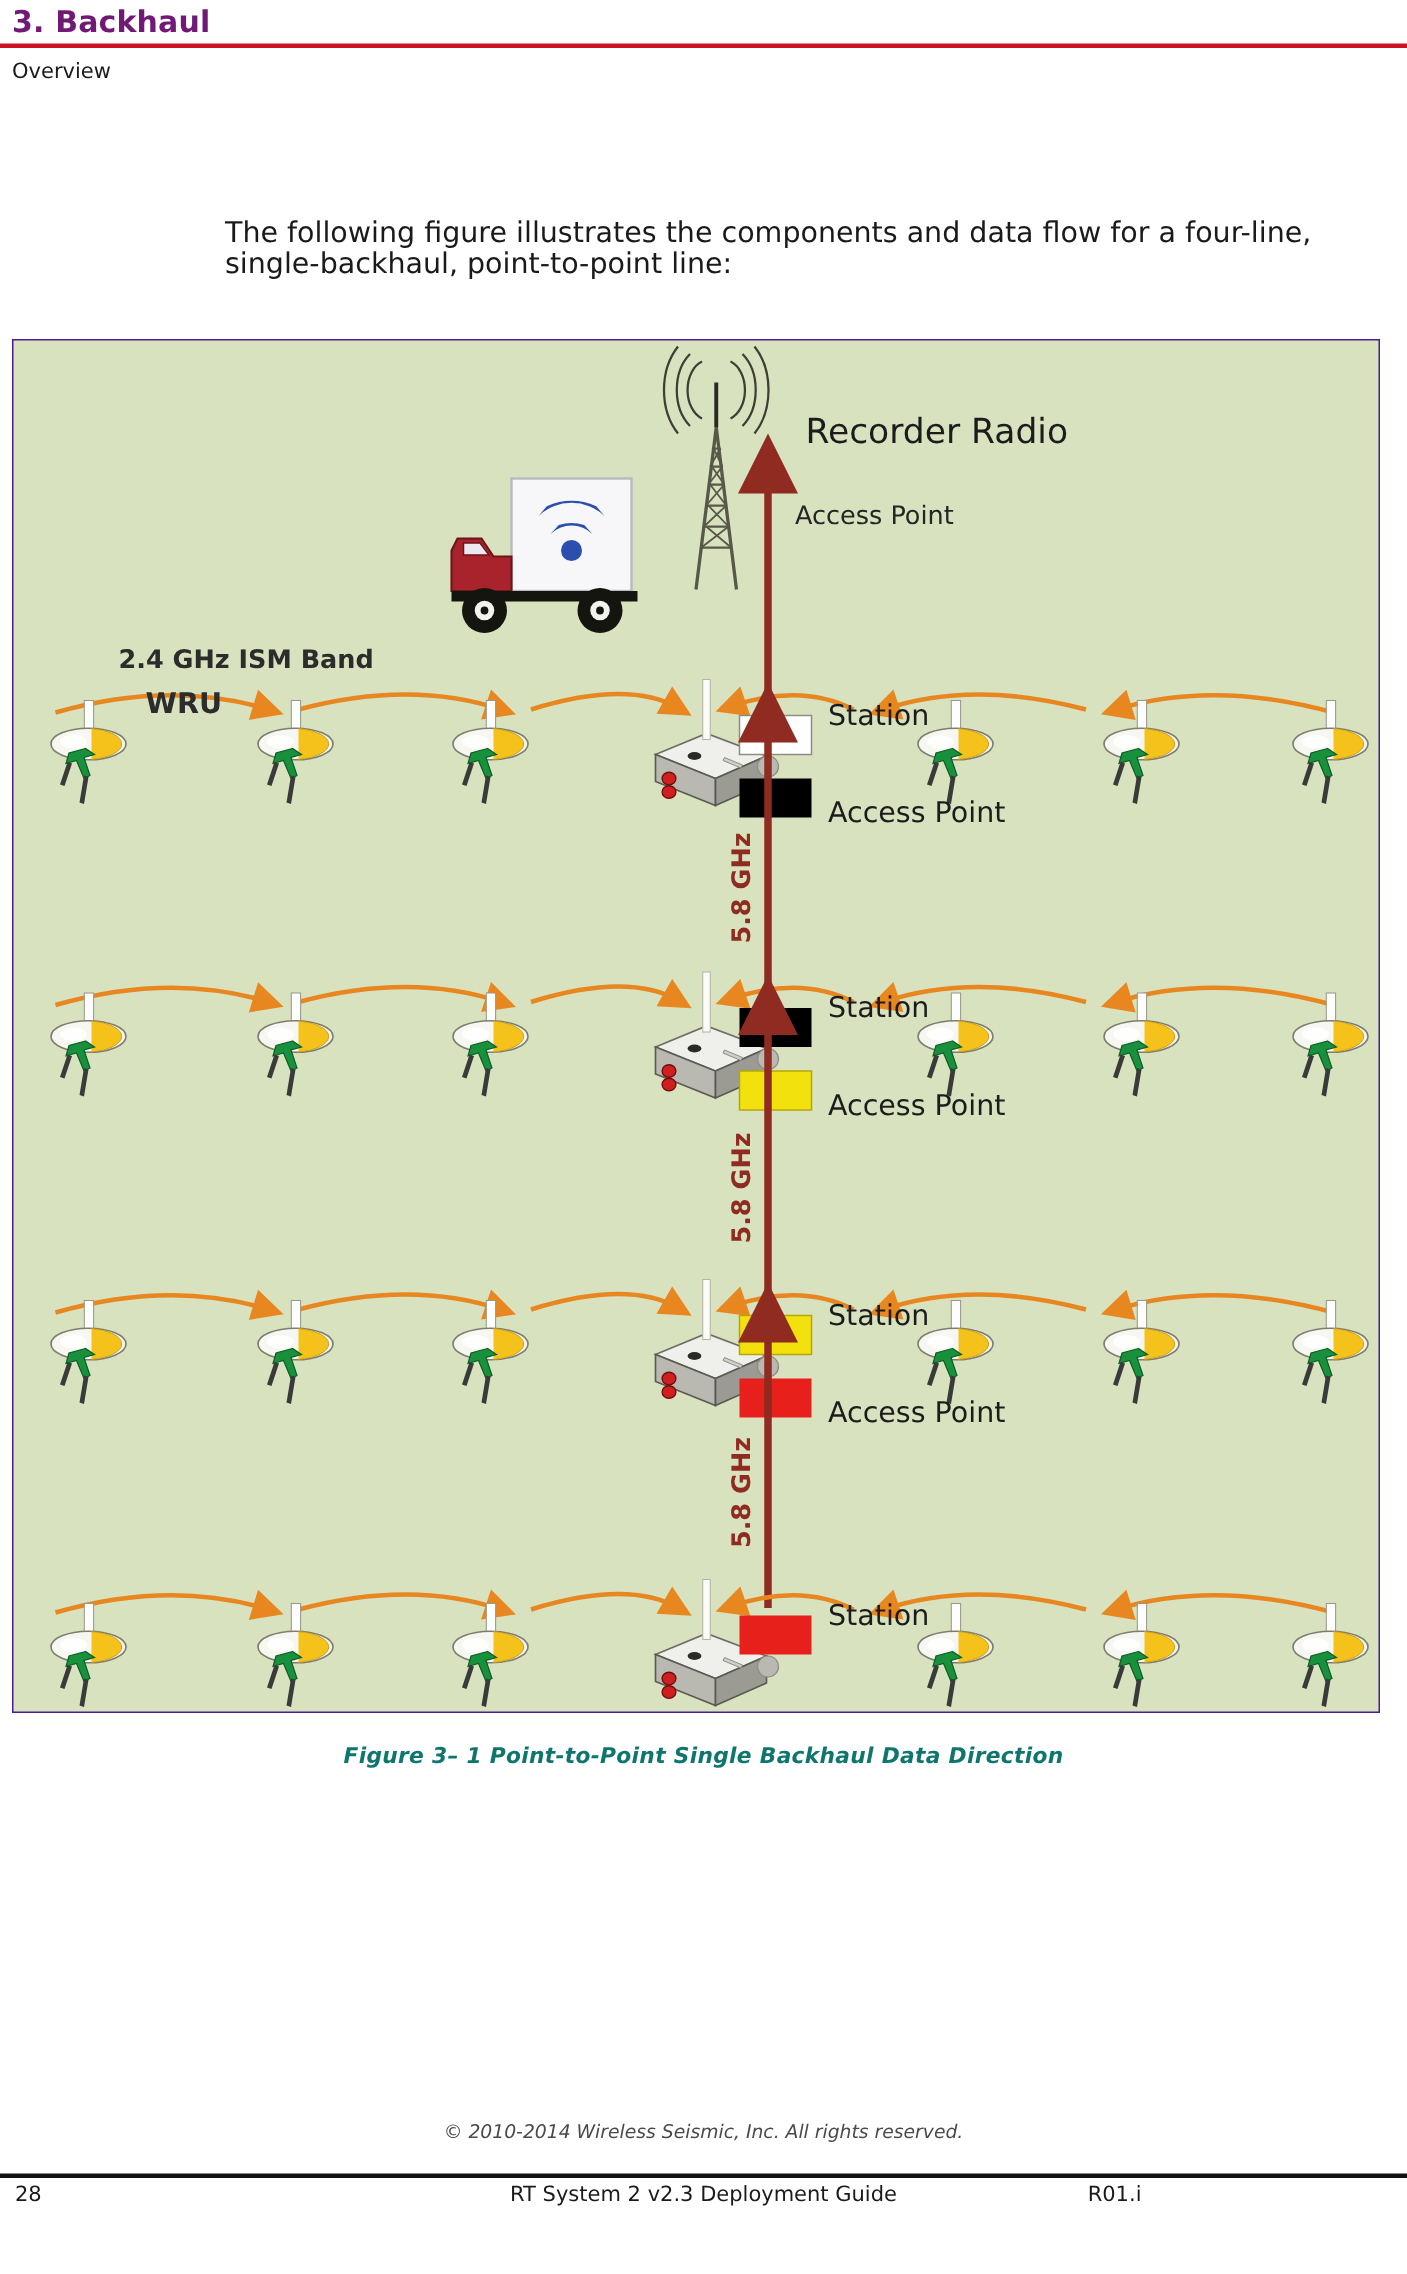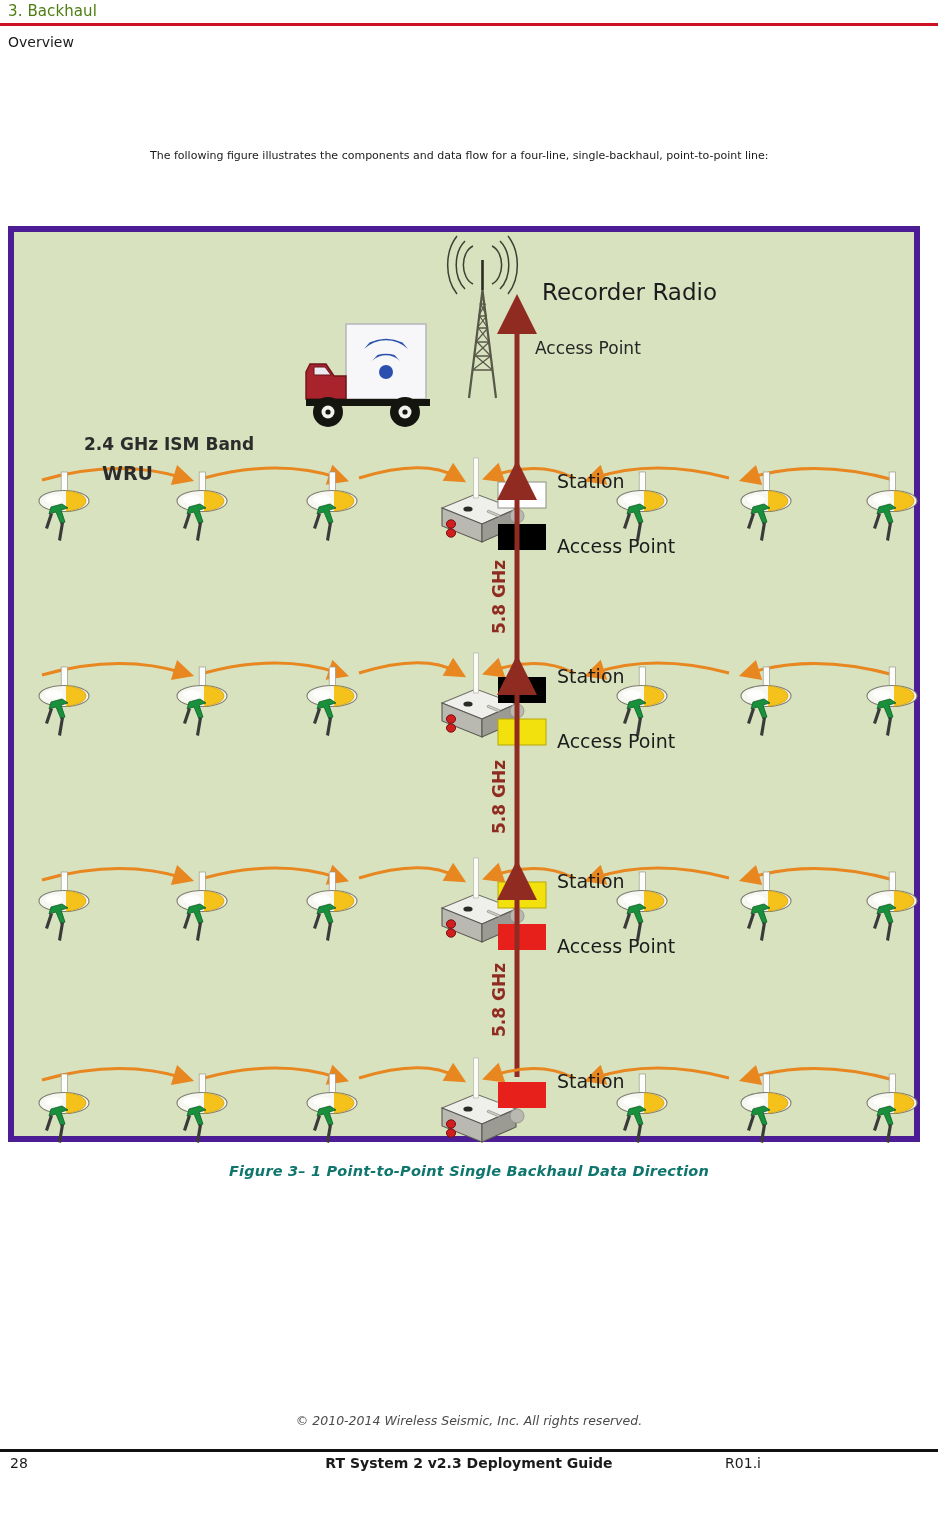--- a/index.html
+++ b/index.html
@@ -14,61 +14,61 @@
     font-family: "DejaVu Sans", sans-serif;
     overflow: hidden;
   }
 
   
   .page-header {
     position: absolute;
     left: 0; top: 0; width: 938px;
   }
   .chapter-title {
-    font-size: 15px;
-    font-weight: normal;
-    color: #4d7c0f;
+    font-size: 20px;
+    font-weight: bold;
+    color: #701a75;
     padding: 2px 0 3px 8px;
     letter-spacing: 0.1px;
   }
   .header-rule {
     height: 3px;
     background: #cc1122;
     width: 938px;
   }
   .section-name {
     font-size: 14px;
     color: #1a1a1a;
     padding: 8px 16px 0 8px;
   }
 
   
   .body-copy {
     position: absolute;
     left: 150px;
     top: 145px;
     width: 782px;
-    font-size: 11px;
+    font-size: 19px;
     line-height: 21px;
     color: #1a1a1a;
   }
 
   
   .figure-wrap {
     position: absolute;
     left: 8px;
     top: 226px;
     width: 912px;
     height: 916px;
   }
   .figure-canvas {
     position: absolute;
     inset: 0;
     background: #d8e2bf;
-    border: 6px solid #4c1d95;
+    border: 1px solid #4c1d95;
     box-sizing: border-box;
   }
   .figure-canvas svg { display: block; }
 
   .figure-caption {
     position: absolute;
     left: 0;
     top: 1163px;
     width: 938px;
     text-align: center;
@@ -101,21 +101,20 @@
     left: 10px; top: 0;
     font-size: 14px;
     color: #1a1a1a;
   }
   .footer-guide {
     position: absolute;
     left: 0; top: 0; width: 938px;
     text-align: center;
     font-size: 14px;
     color: #1a1a1a;
-    font-weight: bold;
   }
   .footer-rev {
     position: absolute;
     right: -4px; top: 0;
     font-size: 14px;
     color: #1a1a1a;
   }
   .footer-copy {
     position: absolute;
     left: 0; top: 1413px; width: 938px;

